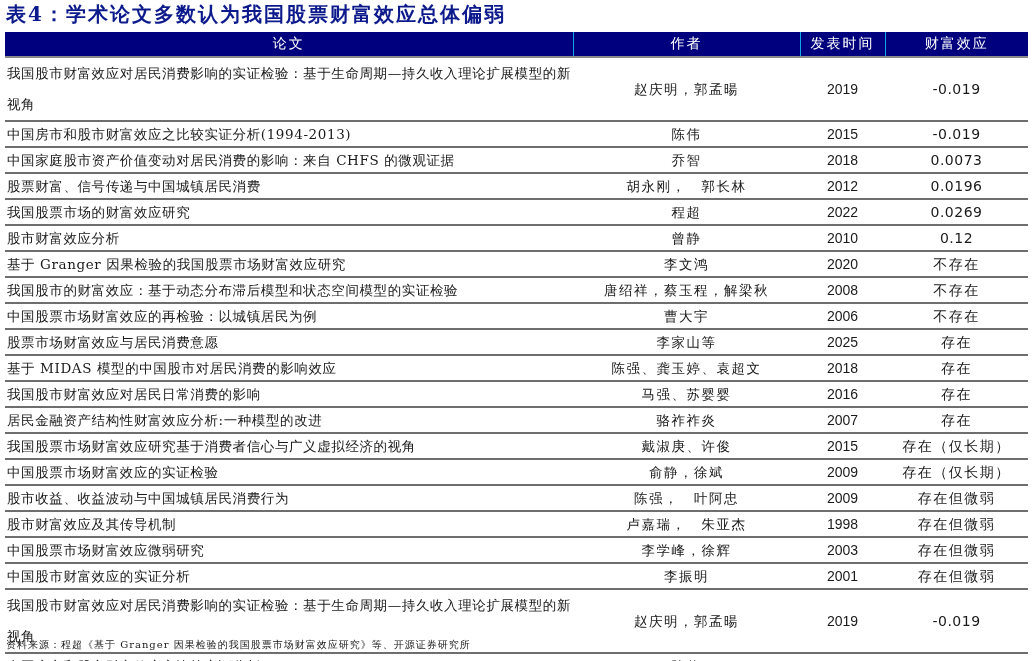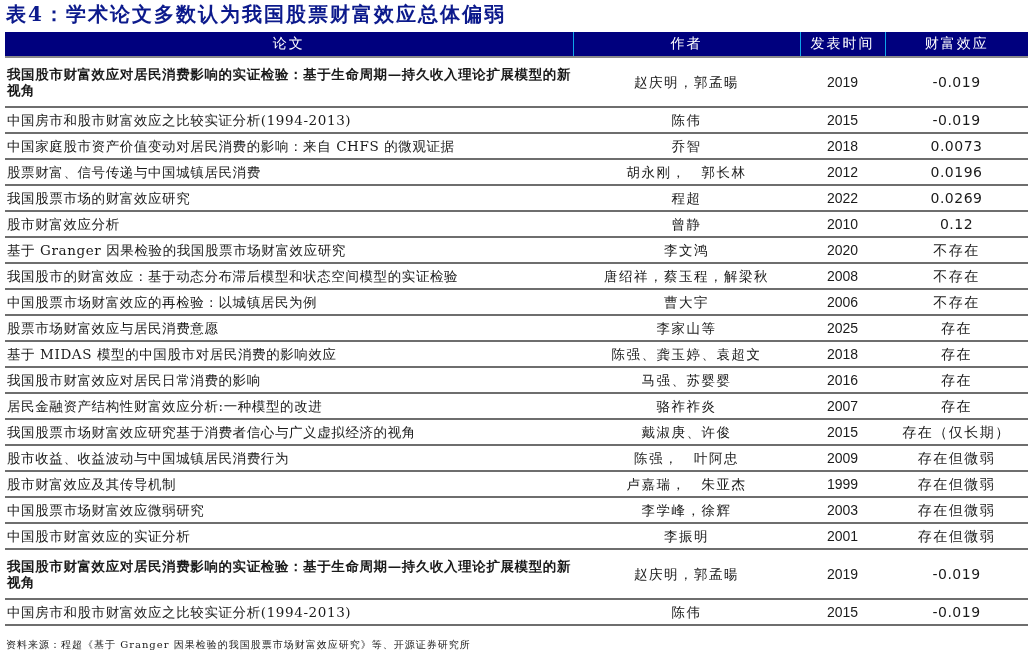--- a/index.html
+++ b/index.html
@@ -62,21 +62,21 @@
       white-space: nowrap;
       overflow: hidden;
     }
     table.t tbody tr.double td { height: 48px; }
     table.t tbody td.paper {
       text-align: left;
       padding-left: 2px;
       white-space: normal;
       letter-spacing: 0.6px;
     }
-    table.t tbody tr.double td.paper { line-height: 16px; font-weight: bold; }
+    table.t tbody tr.double td.paper { line-height: 31px; }
     table.t tbody td.author {
       text-align: center;
       letter-spacing: 1.5px;
     }
     table.t tbody td.year {
       text-align: center;
       font-family: Liberation Sans, sans-serif;
       font-size: 14px;
     }
     table.t tbody td.effect {
@@ -199,29 +199,35 @@
       <td class="year">2007</td>
       <td class="effect cjk">存在</td>
     </tr>
     <tr>
       <td class="paper">我国股票市场财富效应研究基于消费者信心与广义虚拟经济的视角</td>
       <td class="author">戴淑庚、许俊</td>
       <td class="year">2015</td>
       <td class="effect cjk">存在（仅长期）</td>
     </tr>
     <tr>
+      <td class="paper">中国股票市场财富效应的实证检验</td>
+      <td class="author">俞静，徐斌</td>
+      <td class="year">2009</td>
+      <td class="effect cjk">存在（仅长期）</td>
+    </tr>
+    <tr>
       <td class="paper">股市收益、收益波动与中国城镇居民消费行为</td>
       <td class="author">陈强，　叶阿忠</td>
       <td class="year">2009</td>
       <td class="effect cjk">存在但微弱</td>
     </tr>
     <tr>
       <td class="paper">股市财富效应及其传导机制</td>
       <td class="author">卢嘉瑞，　朱亚杰</td>
-      <td class="year">1999</td>
+      <td class="year">1998</td>
       <td class="effect cjk">存在但微弱</td>
     </tr>
     <tr>
       <td class="paper">中国股票市场财富效应微弱研究</td>
       <td class="author">李学峰，徐辉</td>
       <td class="year">2003</td>
       <td class="effect cjk">存在但微弱</td>
     </tr>
     <tr>
       <td class="paper">中国股市财富效应的实证分析</td>

